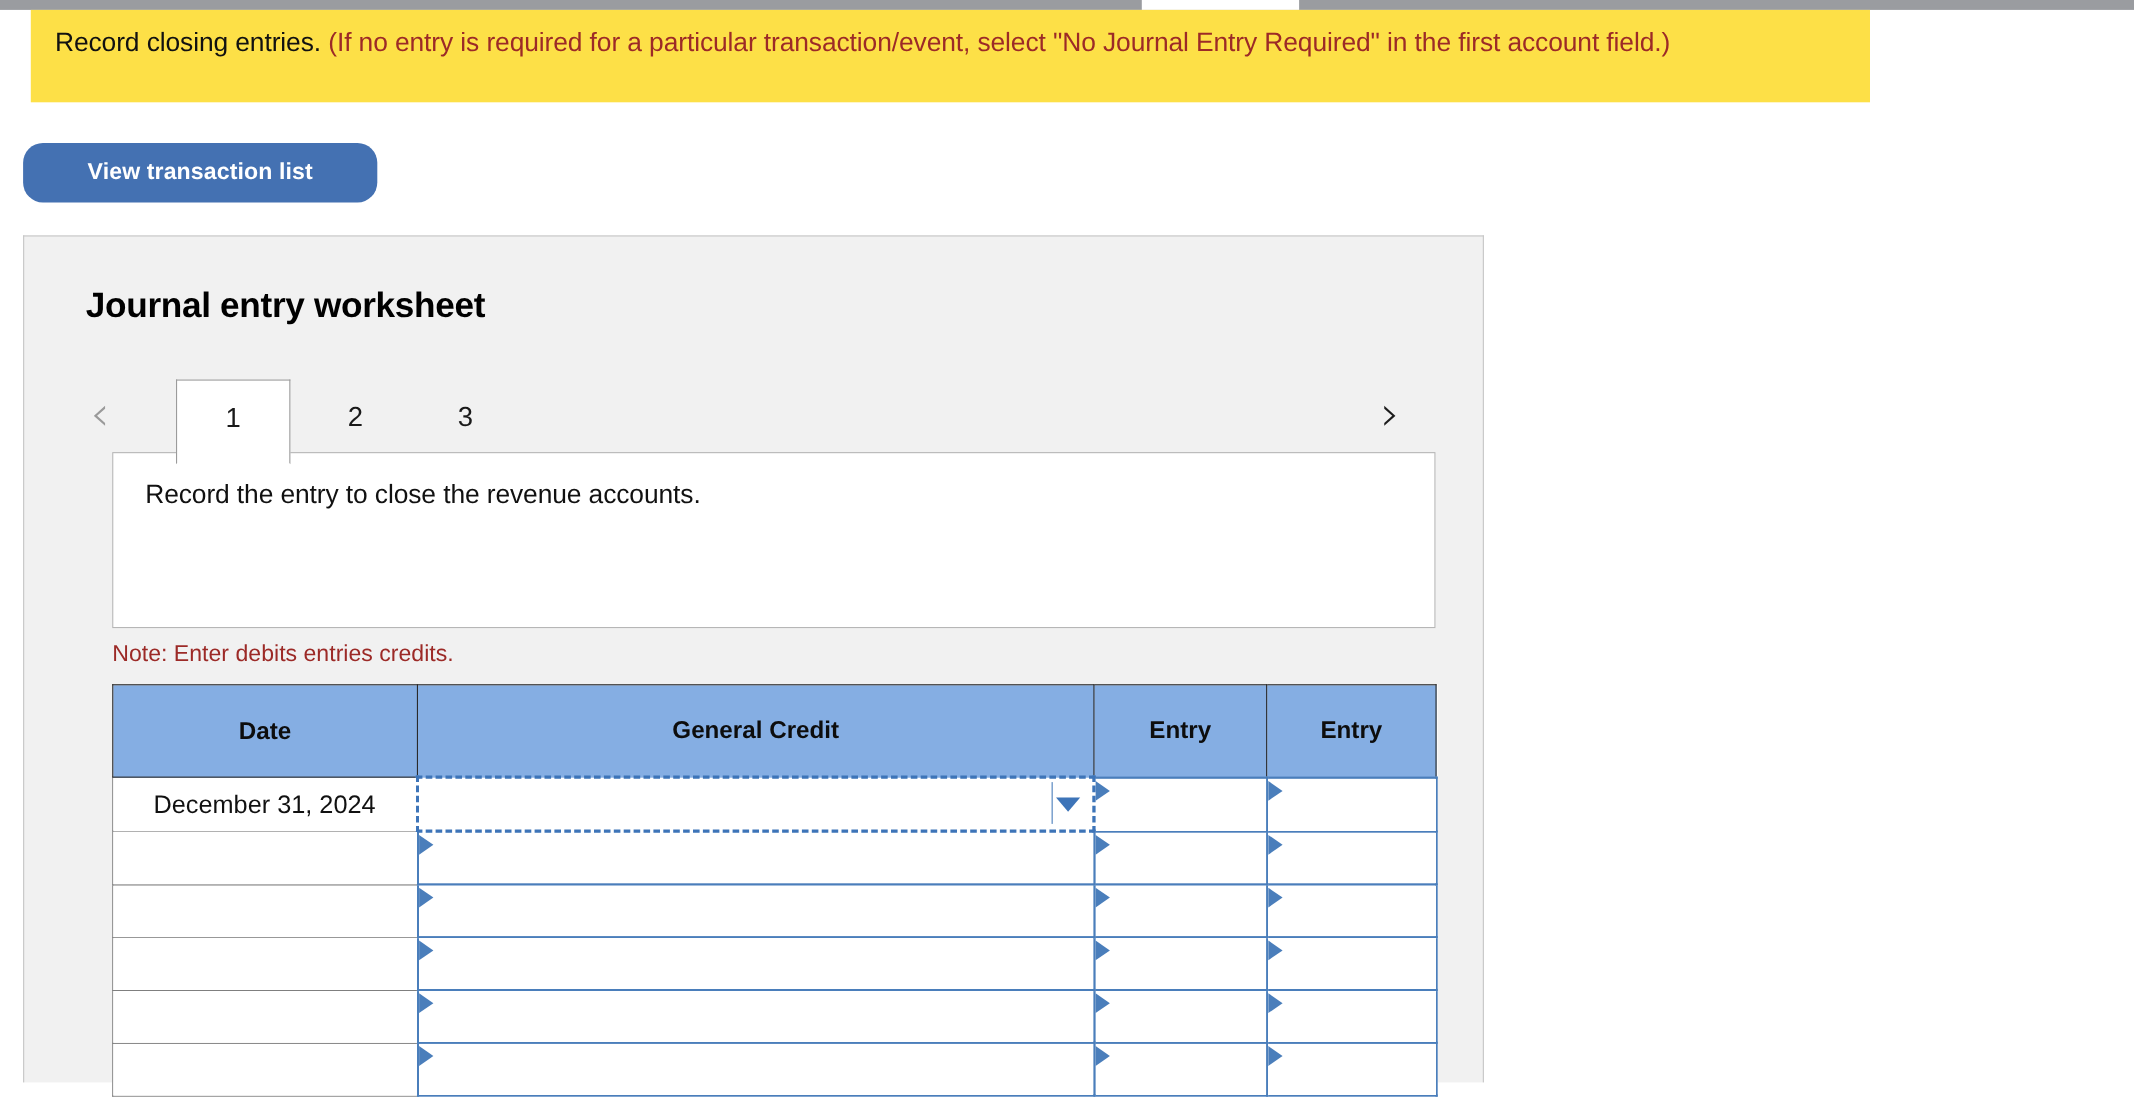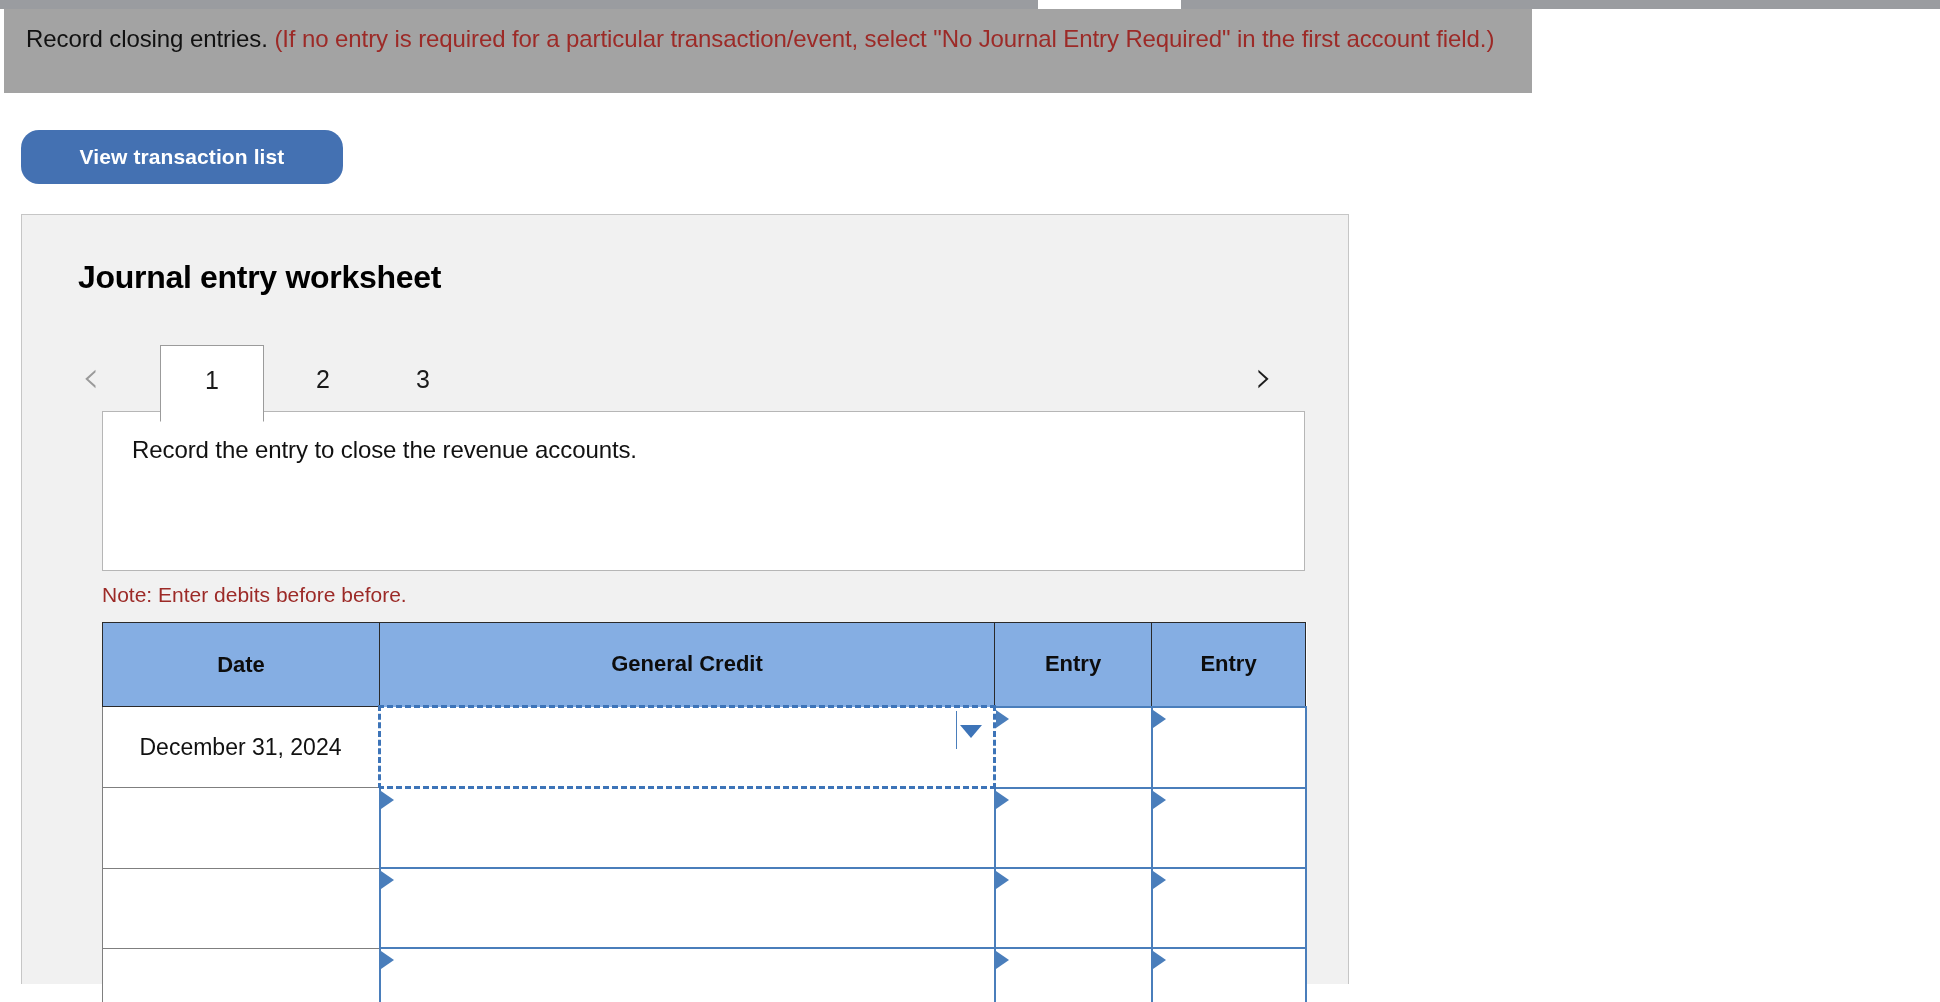--- a/index.html
+++ b/index.html
@@ -30,24 +30,24 @@
     left: 1038px;
     width: 143px;
     height: 9px;
     background: #ffffff;
   }
 
   
   .banner {
     position: absolute;
     top: 9px;
-    left: 4px;
-    width: 1528px;
+    left: 28px;
+    width: 1672px;
     min-height: 84px;
-    background: #a3a3a3;
+    background: #fde047;
     box-sizing: border-box;
     padding: 14px 30px 16px 22px;
   }
   .banner-line {
     font-size: 24px;
     line-height: 32px;
     color: #000000;
     letter-spacing: -0.1px;
   }
   .banner-strong { color: #111111; }
@@ -188,21 +188,21 @@
     border: 1px solid #2a2a2a;
     height: 48px;
     font-size: 22px;
     font-weight: bold;
     color: #0d0d0d;
     text-align: center;
     padding: 17px;
   }
   .table td {
     height: 46px;
-    padding: 16px;
+    padding: 0;
     border: 1px solid #7f7f7f;
     background: #ffffff;
     vertical-align: middle;
     position: relative;
     margin-top: 25px;
   }
   .cell-date {
     text-align: center;
     font-size: 23px;
     color: #111111;
@@ -274,21 +274,21 @@
       <div class="tab tab-active">1</div>
       <div class="tab tab-2">2</div>
       <div class="tab tab-3">3</div>
       <div class="chev chev-right">›</div>
     </div>
 
     <div class="descbox">
       <div class="descbox-text">Record the entry to close the revenue accounts.</div>
     </div>
 
-    <div class="note">Note: Enter debits before before.</div>
+    <div class="note">Note: Enter debits entries credits.</div>
 
     <table class="table">
       <colgroup>
         <col class="c-date">
           <col class="c-gj">
           <col class="c-debit">
           <col class="c-credit">
       </colgroup>
       <thead>
         <tr>

